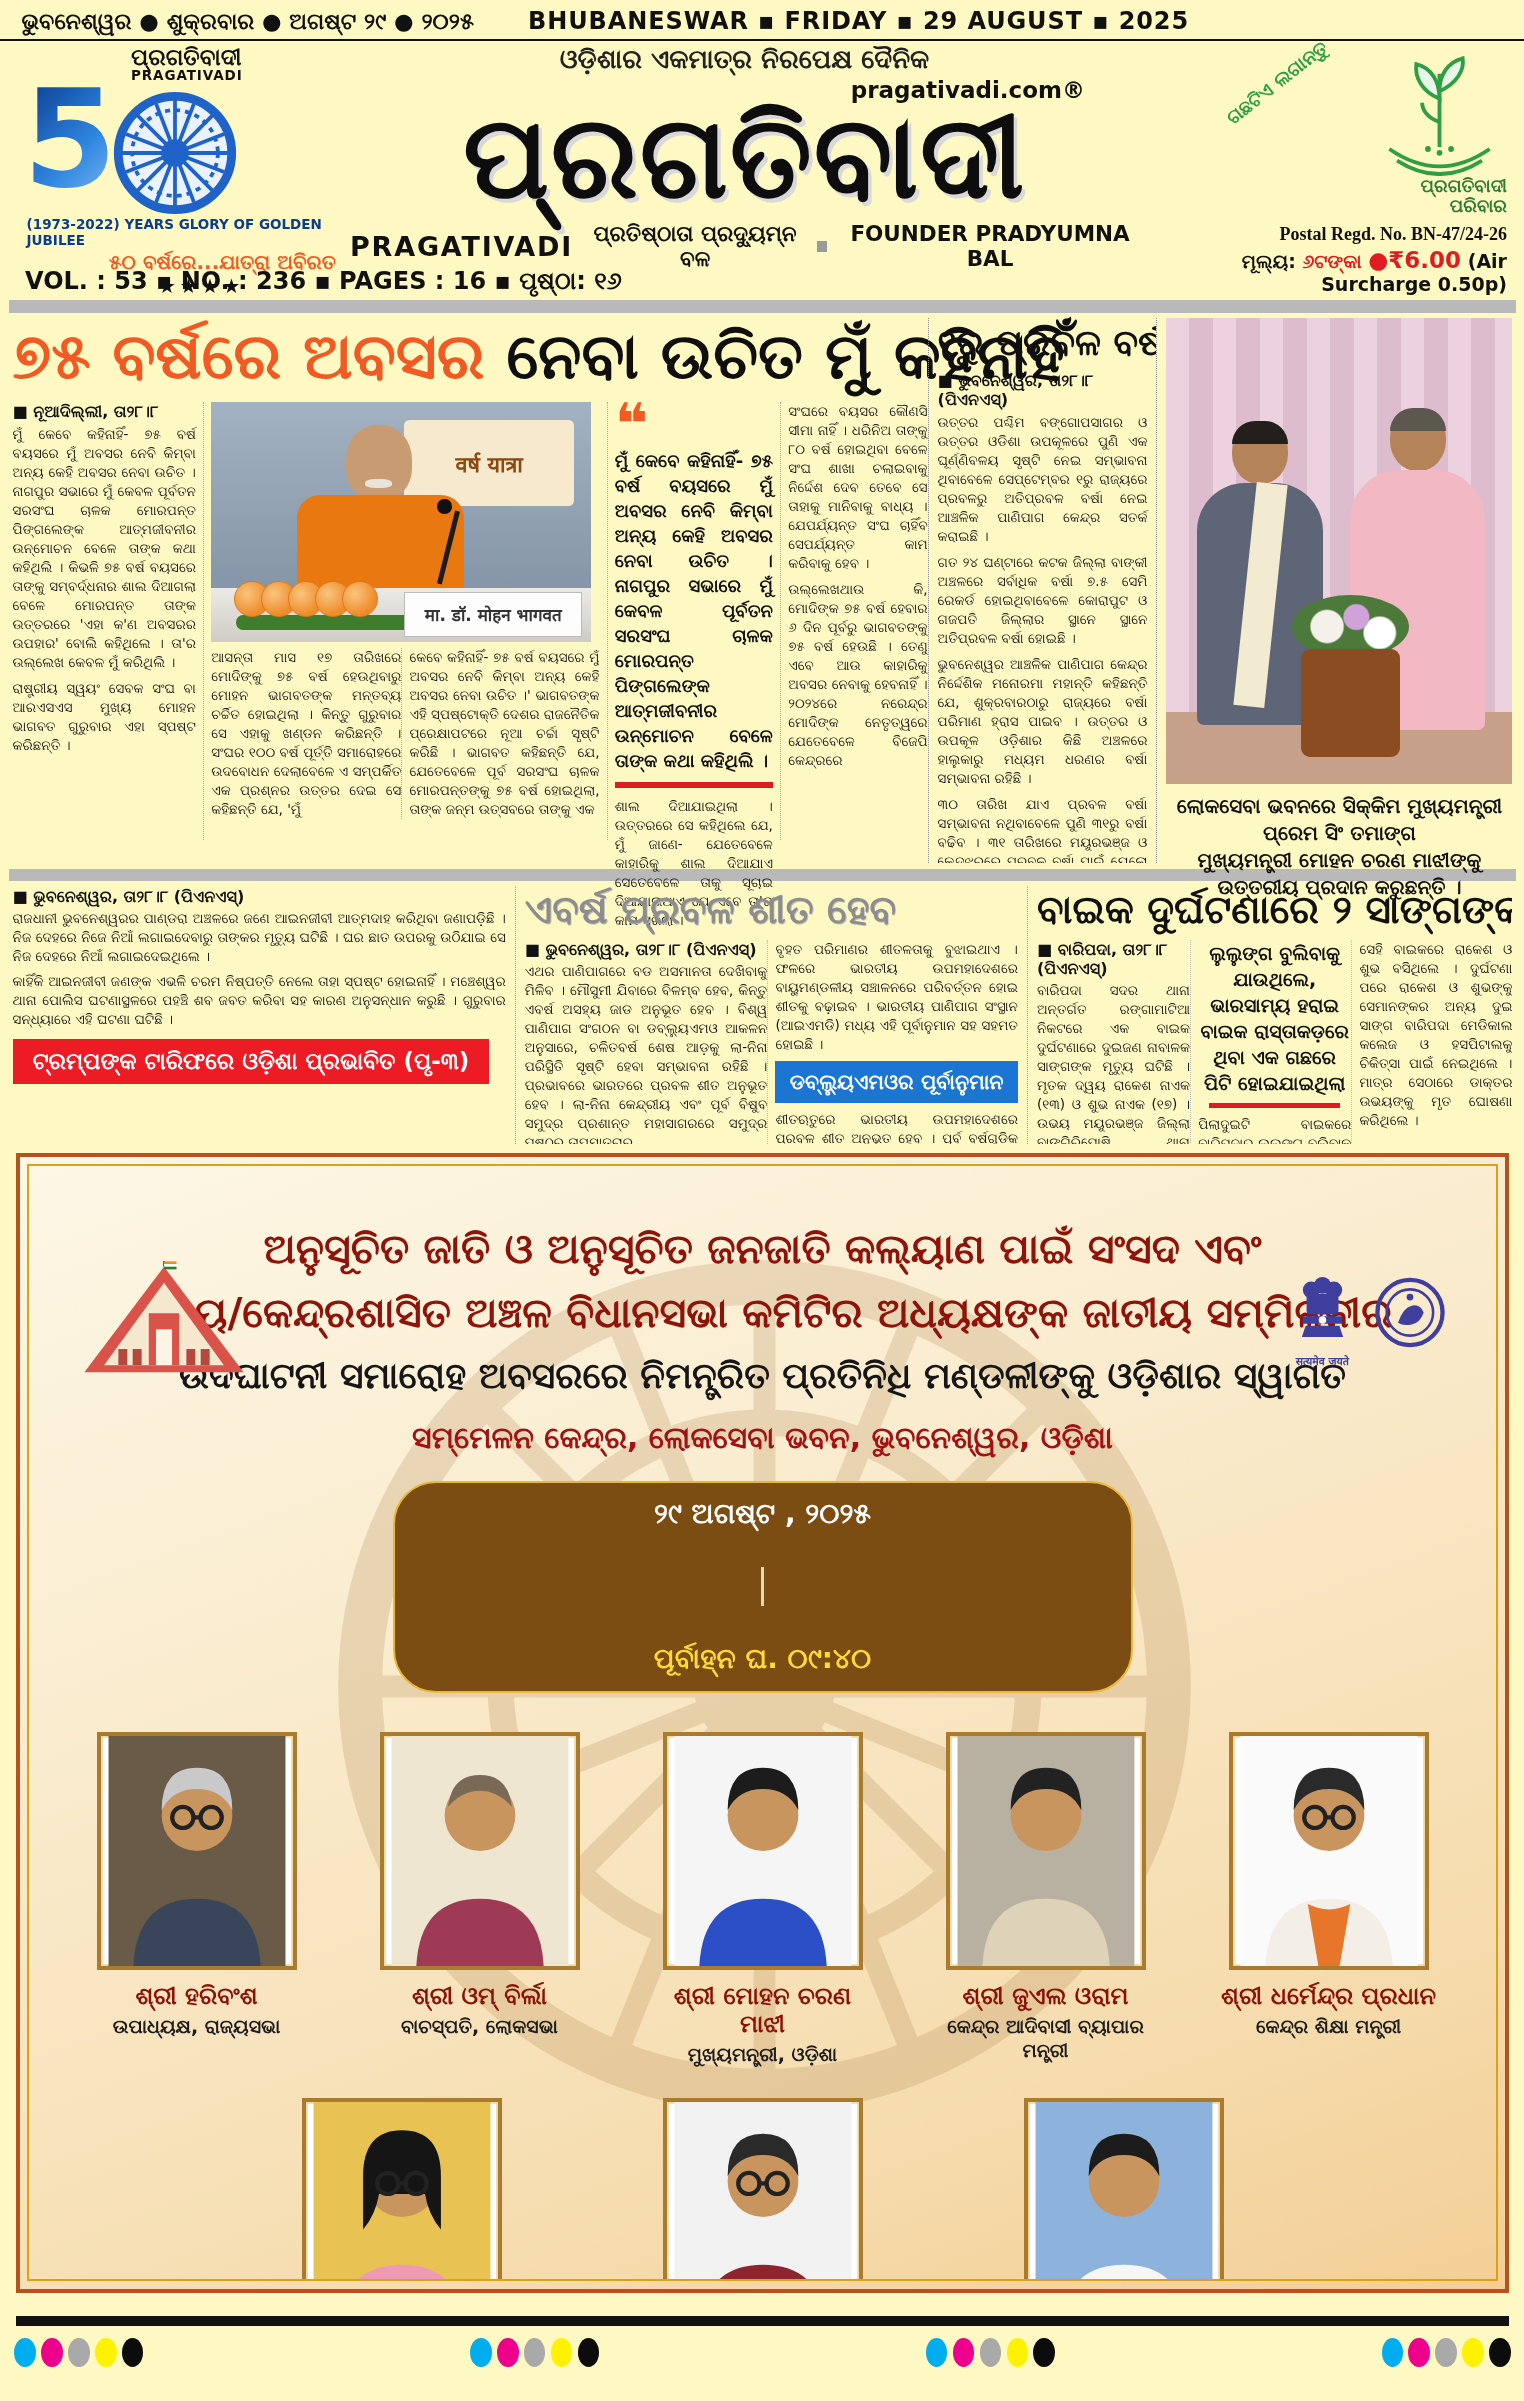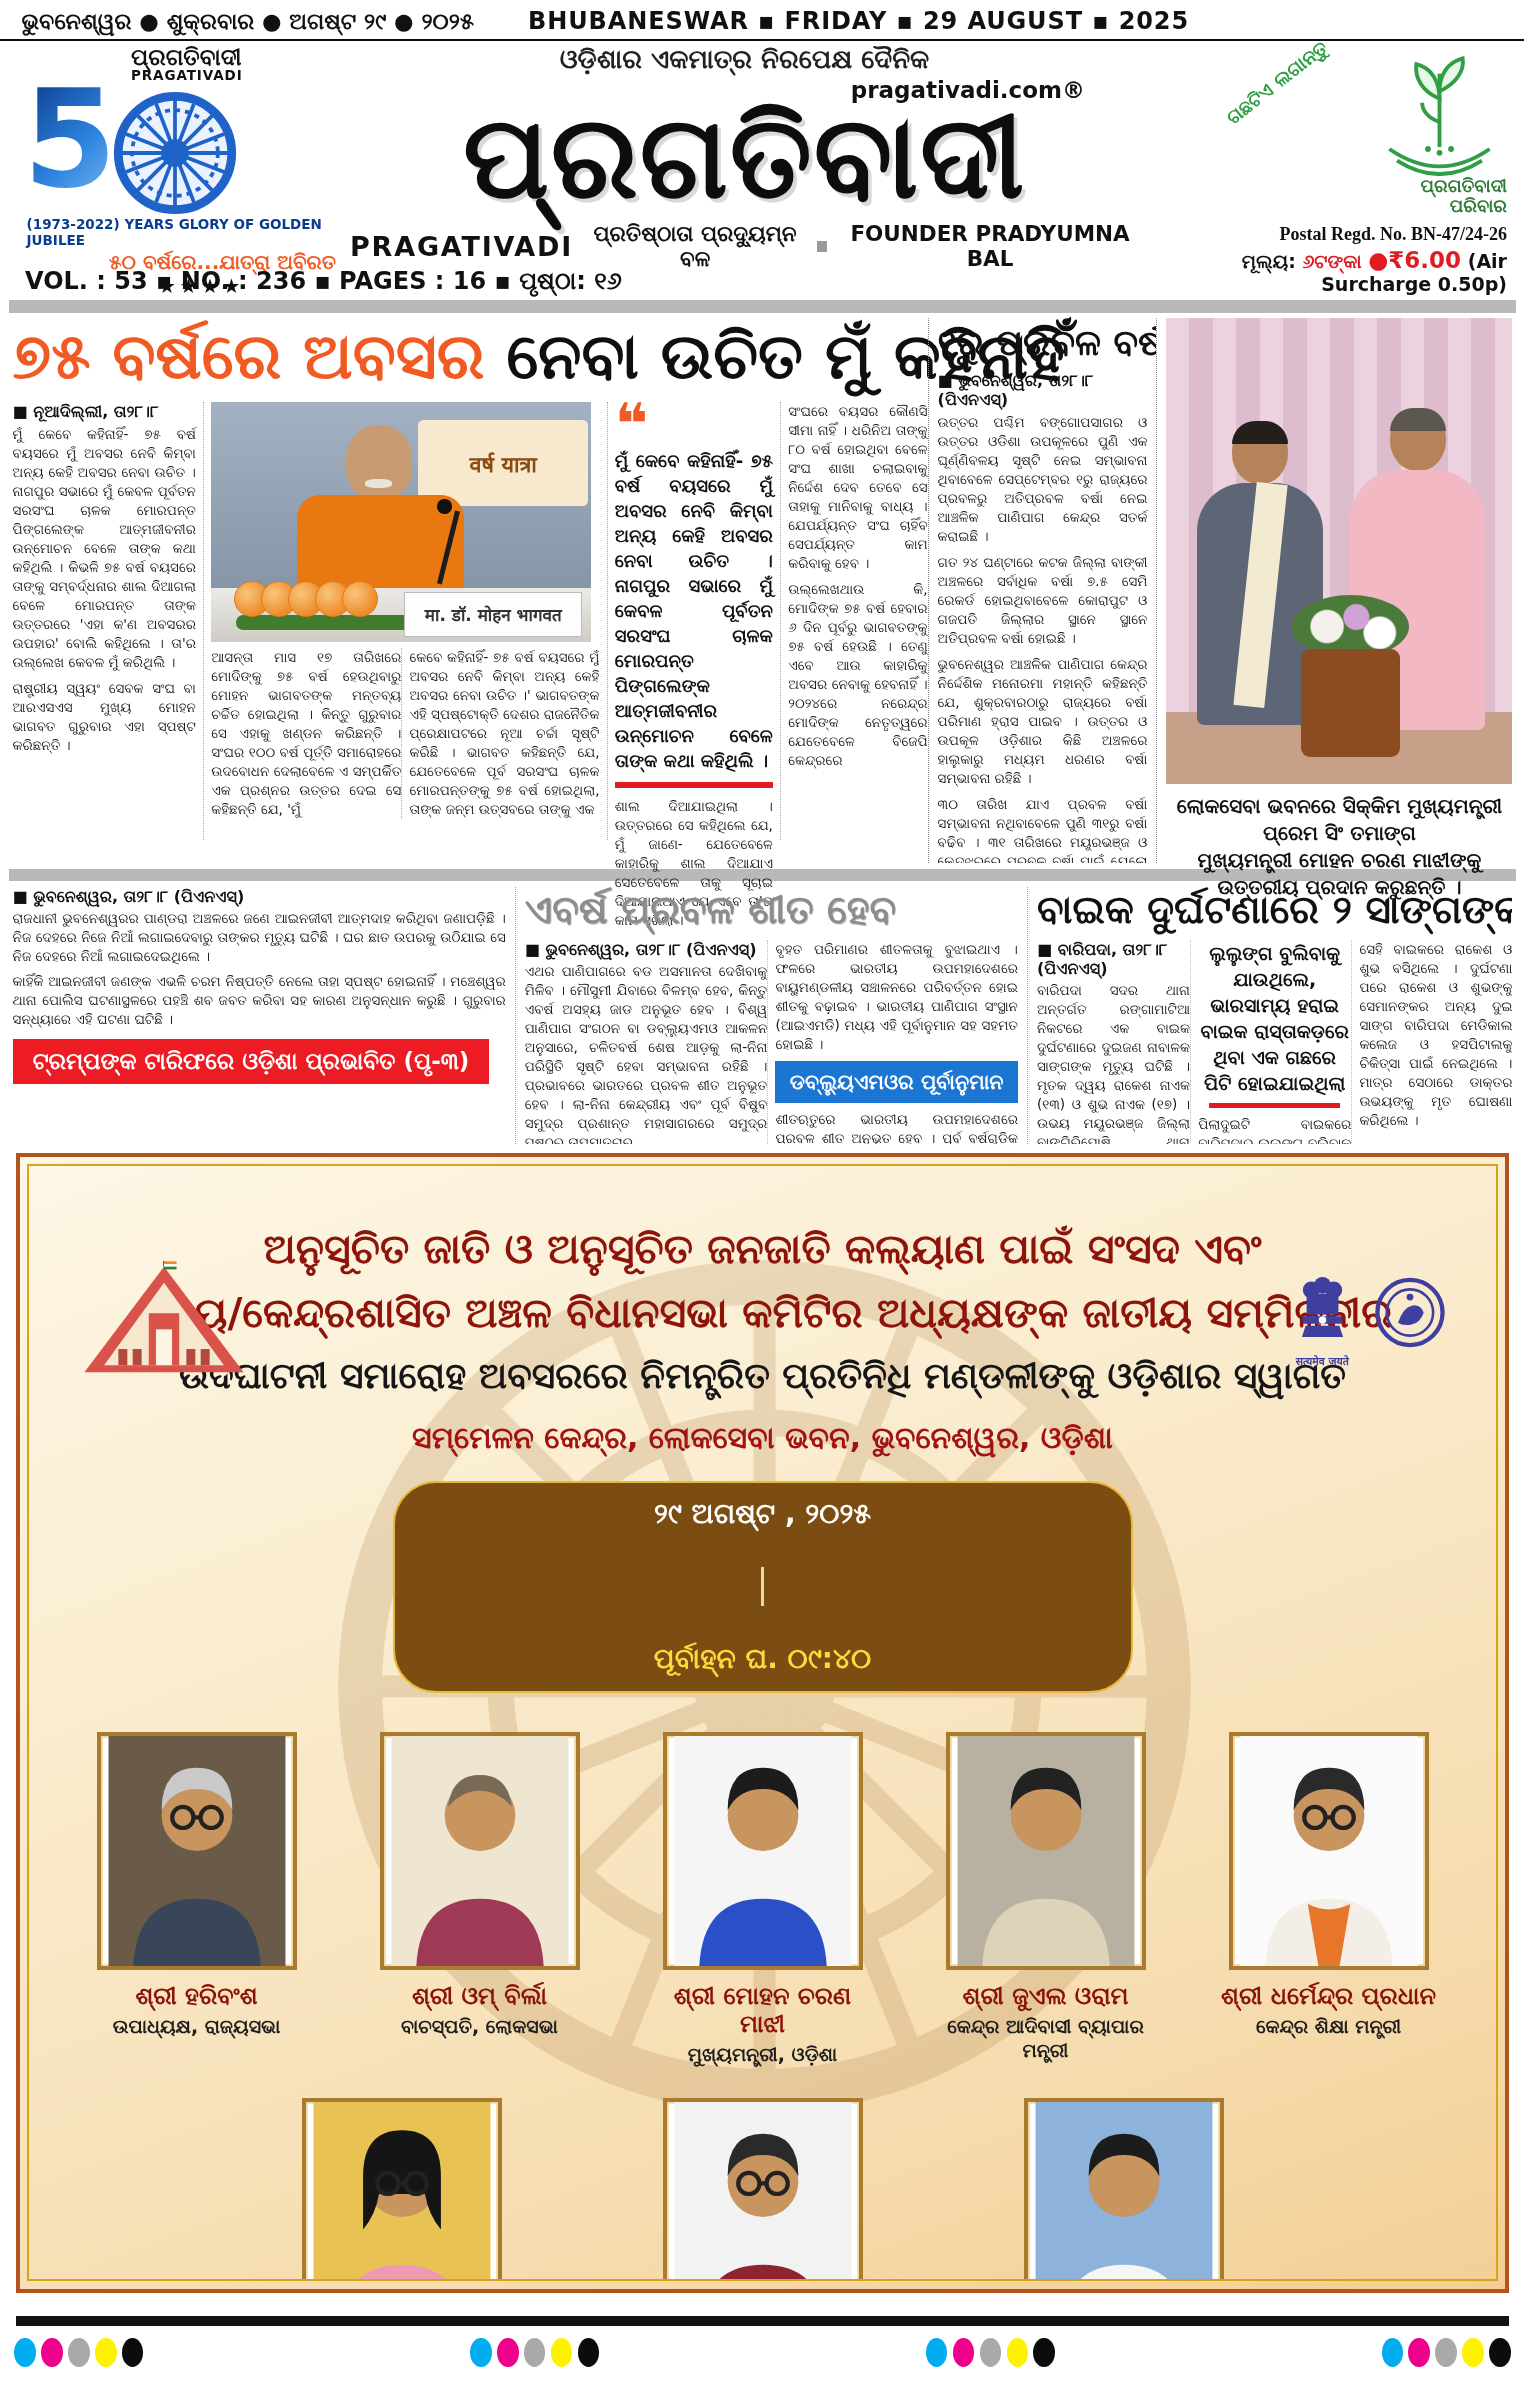--- a/index.html
+++ b/index.html
@@ -1,16 +1,16 @@
 <!DOCTYPE html>
 <html style="font-size:14.4px"><head>
 <meta charset="utf-8">
 <style>
   html,body{margin:0;padding:0;background:#e8e8e8;}
-  .page{width:1525px;height:2401px;background:#ffffff;position:relative;overflow:hidden;
+  .page{width:1525px;height:2401px;background:#fef9c3;position:relative;overflow:hidden;
         font-family:"DejaVu Sans","Liberation Sans",sans-serif;color:#111;margin:0 auto;}
   
   .topbar{display:flex;align-items:center;gap:54px;padding:7.2px 21.5px 3.6px;border-bottom:2.7px solid #101010;}
   .topbar .odia-date{font-size:22.4px;font-weight:bold;}
   .topbar .en-date{font-size:24px;font-weight:800;letter-spacing:0.9px;}
   
   .masthead{position:relative;height:226px;}
   .mh-left{position:absolute;left:23px;top:5.4px;width:314px;}
   .mh-left .brandsmall{margin-left:108px;line-height:1;}
   .mh-left .brandsmall .bs-od{font-size:23px;font-weight:800;}
@@ -50,21 +50,21 @@
   .lead-headline{font-size:63px;font-weight:900;white-space:nowrap;line-height:1.25;}
   .lead-headline .hl-o{color:#f15a22;}
   .lead-headline .hl-b{color:#0f0f0f;}
   .storyrow{display:flex;height:438px;margin-top:5.4px;}
   .byline{font-size:16px;font-weight:800;margin-bottom:3.6px;}
   .bodytxt{font-size:13.5px;line-height:19px;text-align:justify;}
   .scol{overflow:hidden;}
   .scol1{width:196px;padding-right:7.2px;}
   .photoblock{width:395px;border-left:1.8px dotted #aaa;padding:0 7.2px;}
   .photo-lead{position:relative;width:380px;height:240px;background:linear-gradient(#a3b2c2,#7d8ea0);overflow:hidden;}
-  .pl-banner{position:absolute;right:3px;top:18px;width:170px;height:86px;background:#f6e9cd;border-radius:5.4px;
+  .pl-banner{position:absolute;right:17px;top:18px;width:170px;height:86px;background:#f6e9cd;border-radius:5.4px;
              display:flex;align-items:center;justify-content:center;color:#8a4a10;font-size:21.5px;font-weight:800;}
   .pl-head{position:absolute;left:135px;top:23px;width:66px;height="84";height:75px;background:#c99b72;border-radius:46% 46% 42% 42%;}
   .pl-mus{position:absolute;left:154px;top:77px;width:27px;height:9px;background:#e9e4da;border-radius:40%;}
   .pl-body{position:absolute;left:86px;top:93px;width:167px;height:117px;background:#e8780f;border-radius:23px 23px 0 0;}
   .pl-mic{position:absolute;left:235px;top:108px;width:4.5px;height:75px;background:#1c1c1c;transform:rotate(14deg);}
   .pl-michead{position:absolute;left:226px;top:97px;width:14.4px;height:14.4px;background:#111;border-radius:50%;}
   .pl-desk{position:absolute;bottom:0;width:100%;height:54px;background:linear-gradient(#eceae6,#cfccc6);}
   .pl-name{position:absolute;right:9px;bottom:5.4px;width:176px;height:43px;background:#fdfdfd;border:0.9px solid #bbb;
            display:flex;align-items:center;justify-content:center;font-size:17px;font-weight:800;color:#333;}
   .pl-flowers{position:absolute;left:32px;bottom:25px;display:flex;}

